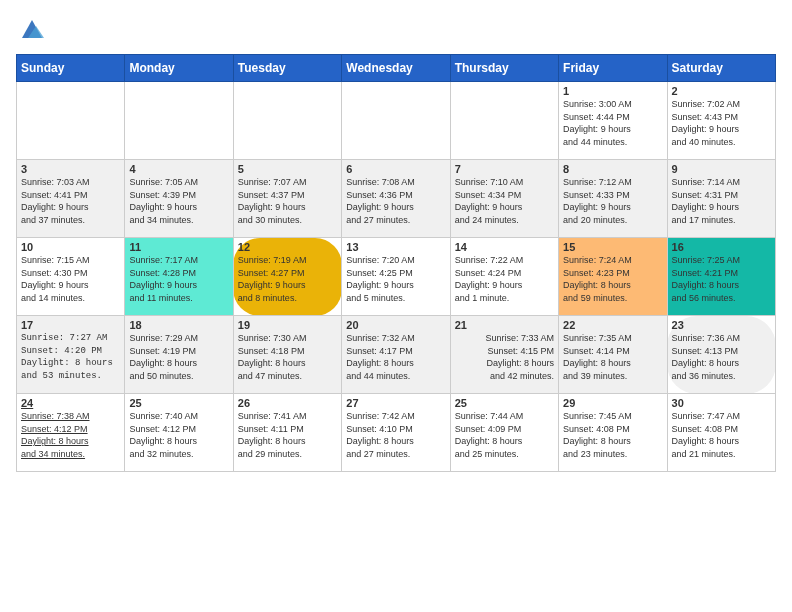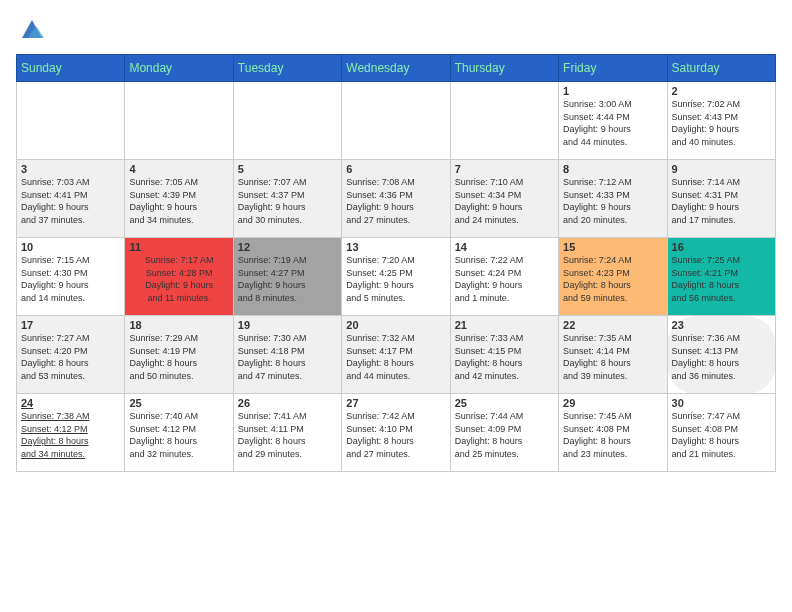--- a/index.html
+++ b/index.html
@@ -51,23 +51,23 @@
       color: #555;
       margin-top: 2px;
     }
     .calendar {
       width: 100%;
       border-collapse: collapse;
       table-layout: fixed;
     }
     .calendar th {
       background: #2563c7;
-      color: #86efac;
+      color: #ffffff;
       font-size: 12px;
-      font-weight: normal;
+      font-weight: bold;
       padding: 6px 4px;
       text-align: left;
       border: 1px solid #1a4fa0;
     }
     .calendar td {
       border: 1px solid #ccc;
       vertical-align: top;
       padding: 3px 4px;
       font-size: 9.5px;
       color: #333;
@@ -205,28 +205,28 @@
           </td>
         </tr>
         <tr>
           <td style="background: rgb(255, 255, 255);">
             <span class="day-num">10</span>
             <div class="day-info" style="white-space: pre-line;">Sunrise: 7:15 AM
 Sunset: 4:30 PM
 Daylight: 9 hours
 and 14 minutes.</div>
           </td>
-          <td style="background: #ef4444;">
+          <td style="background: #5eead4;">
             <span class="day-num">11</span>
-            <div class="day-info" style="white-space: pre-line; text-align: center;">Sunrise: 7:17 AM
+            <div class="day-info" style="white-space: pre-line;">Sunrise: 7:17 AM
 Sunset: 4:28 PM
 Daylight: 9 hours
 and 11 minutes.</div>
           </td>
-          <td style="background: #a3a3a3;">
+          <td style="background: #eab308; border-radius: 27px;">
             <span class="day-num">12</span>
             <div class="day-info" style="white-space: pre-line;">Sunrise: 7:19 AM
 Sunset: 4:27 PM
 Daylight: 9 hours
 and 8 minutes.</div>
           </td>
           <td style="background: rgb(255, 255, 255);">
             <span class="day-num">13</span>
             <div class="day-info" style="white-space: pre-line;">Sunrise: 7:20 AM
 Sunset: 4:25 PM
@@ -251,21 +251,21 @@
             <span class="day-num">16</span>
             <div class="day-info" style="white-space: pre-line;">Sunrise: 7:25 AM
 Sunset: 4:21 PM
 Daylight: 8 hours
 and 56 minutes.</div>
           </td>
         </tr>
         <tr>
           <td style="background: rgb(240, 240, 240);">
             <span class="day-num">17</span>
-            <div class="day-info" style="white-space: pre-line;">Sunrise: 7:27 AM
+            <div class="day-info" style="white-space: pre-line; font-family: Liberation Mono, monospace;">Sunrise: 7:27 AM
 Sunset: 4:20 PM
 Daylight: 8 hours
 and 53 minutes.</div>
           </td>
           <td style="background: rgb(240, 240, 240);">
             <span class="day-num">18</span>
             <div class="day-info" style="white-space: pre-line;">Sunrise: 7:29 AM
 Sunset: 4:19 PM
 Daylight: 8 hours
 and 50 minutes.</div>
@@ -279,21 +279,21 @@
           </td>
           <td style="background: rgb(240, 240, 240);">
             <span class="day-num">20</span>
             <div class="day-info" style="white-space: pre-line;">Sunrise: 7:32 AM
 Sunset: 4:17 PM
 Daylight: 8 hours
 and 44 minutes.</div>
           </td>
           <td style="background: rgb(240, 240, 240);">
             <span class="day-num">21</span>
-            <div class="day-info" style="white-space: pre-line;">Sunrise: 7:33 AM
+            <div class="day-info" style="white-space: pre-line; text-align: right;">Sunrise: 7:33 AM
 Sunset: 4:15 PM
 Daylight: 8 hours
 and 42 minutes.</div>
           </td>
           <td style="background: rgb(240, 240, 240);">
             <span class="day-num">22</span>
             <div class="day-info" style="white-space: pre-line;">Sunrise: 7:35 AM
 Sunset: 4:14 PM
 Daylight: 8 hours
 and 39 minutes.</div>

